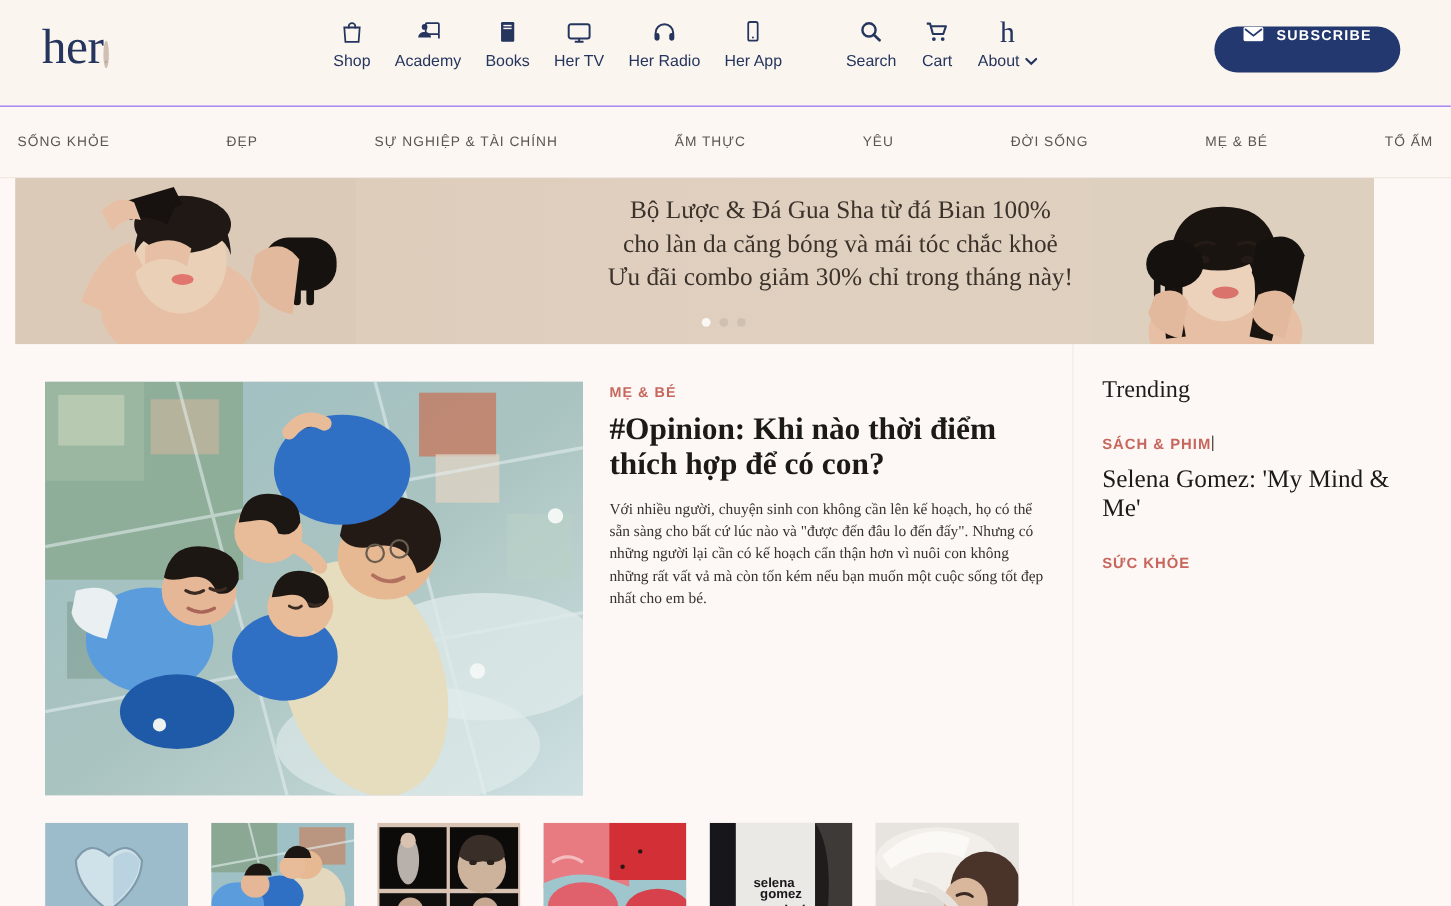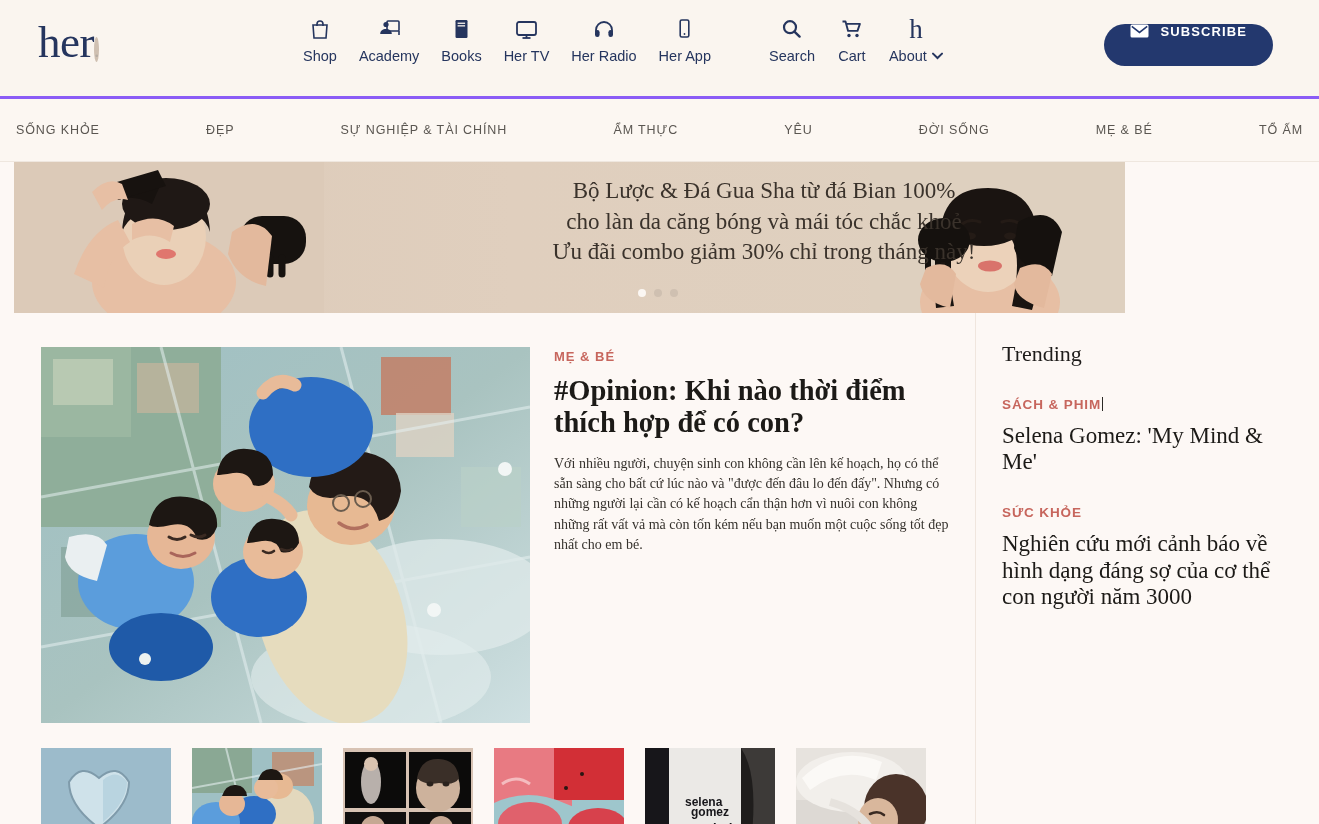--- a/index.html
+++ b/index.html
@@ -49,37 +49,37 @@
     background: #23386e; border: none; border-radius: 21px;
     color: #ffffff; font-size: 13px; font-weight: bold; letter-spacing: 1.1px;
     display: flex; align-items: flex-start; gap: 12px; cursor: pointer;
     font-family: "Liberation Sans", sans-serif;
   }
 
   
   .catnav {
     position: absolute; left: 0; top: 96px; width: 1319px; height: 66px;
     background: #fcf7f2;
-    border-top: 3px solid #8b5cf6;
+    border-top: 1px solid #8b5cf6;
     border-bottom: 1px solid #efe7df;
     display: flex; align-items: center;
   }
   .catnav-inner {
     width: 100%; display: flex; justify-content: space-between;
     padding: 0 16px;
   }
   .cat {
     font-size: 12.5px; letter-spacing: 0.9px; color: #5a5651;
     text-decoration: none; cursor: pointer; white-space: nowrap;
     font-family: "Liberation Sans", sans-serif;
   }
 
   
   .banner {
-    position: absolute; left: 14px; top: 162px; width: 1111px; height: 151px;
+    position: absolute; left: 14px; top: 162px; width: 1235px; height: 151px;
     background: #ddcbb9;
     overflow: hidden;
   }
   .banner-bg {
     position: absolute; inset: 0;
     background: linear-gradient(90deg,#dccab8 0%,#e0cfbe 45%,#ded0bf 100%);
   }
   .ban-img { position: absolute; top: 0; height: 151px; }
   .ban-left { left: 0; width: 310px; }
   .ban-right { right: 0; width: 255px; }
@@ -518,18 +518,17 @@
   <aside class="sidebar">
     <div class="trending-title">Trending</div>
 
     <div class="tr-item">
       <span class="tr-cat caret">SÁCH &amp; PHIM</span>
       <div class="tr-title">Selena Gomez: 'My Mind &amp; Me'</div>
     </div>
 
     <div class="tr-item">
       <span class="tr-cat">SỨC KHỎE</span>
-      <div class="tr-title">Nghiên cứu mới cảnh báo về hình dạng đáng sợ của cơ thể con người năm 3000</div>
     </div>
 
   </aside>
 
 </div>
 
 </body></html>

